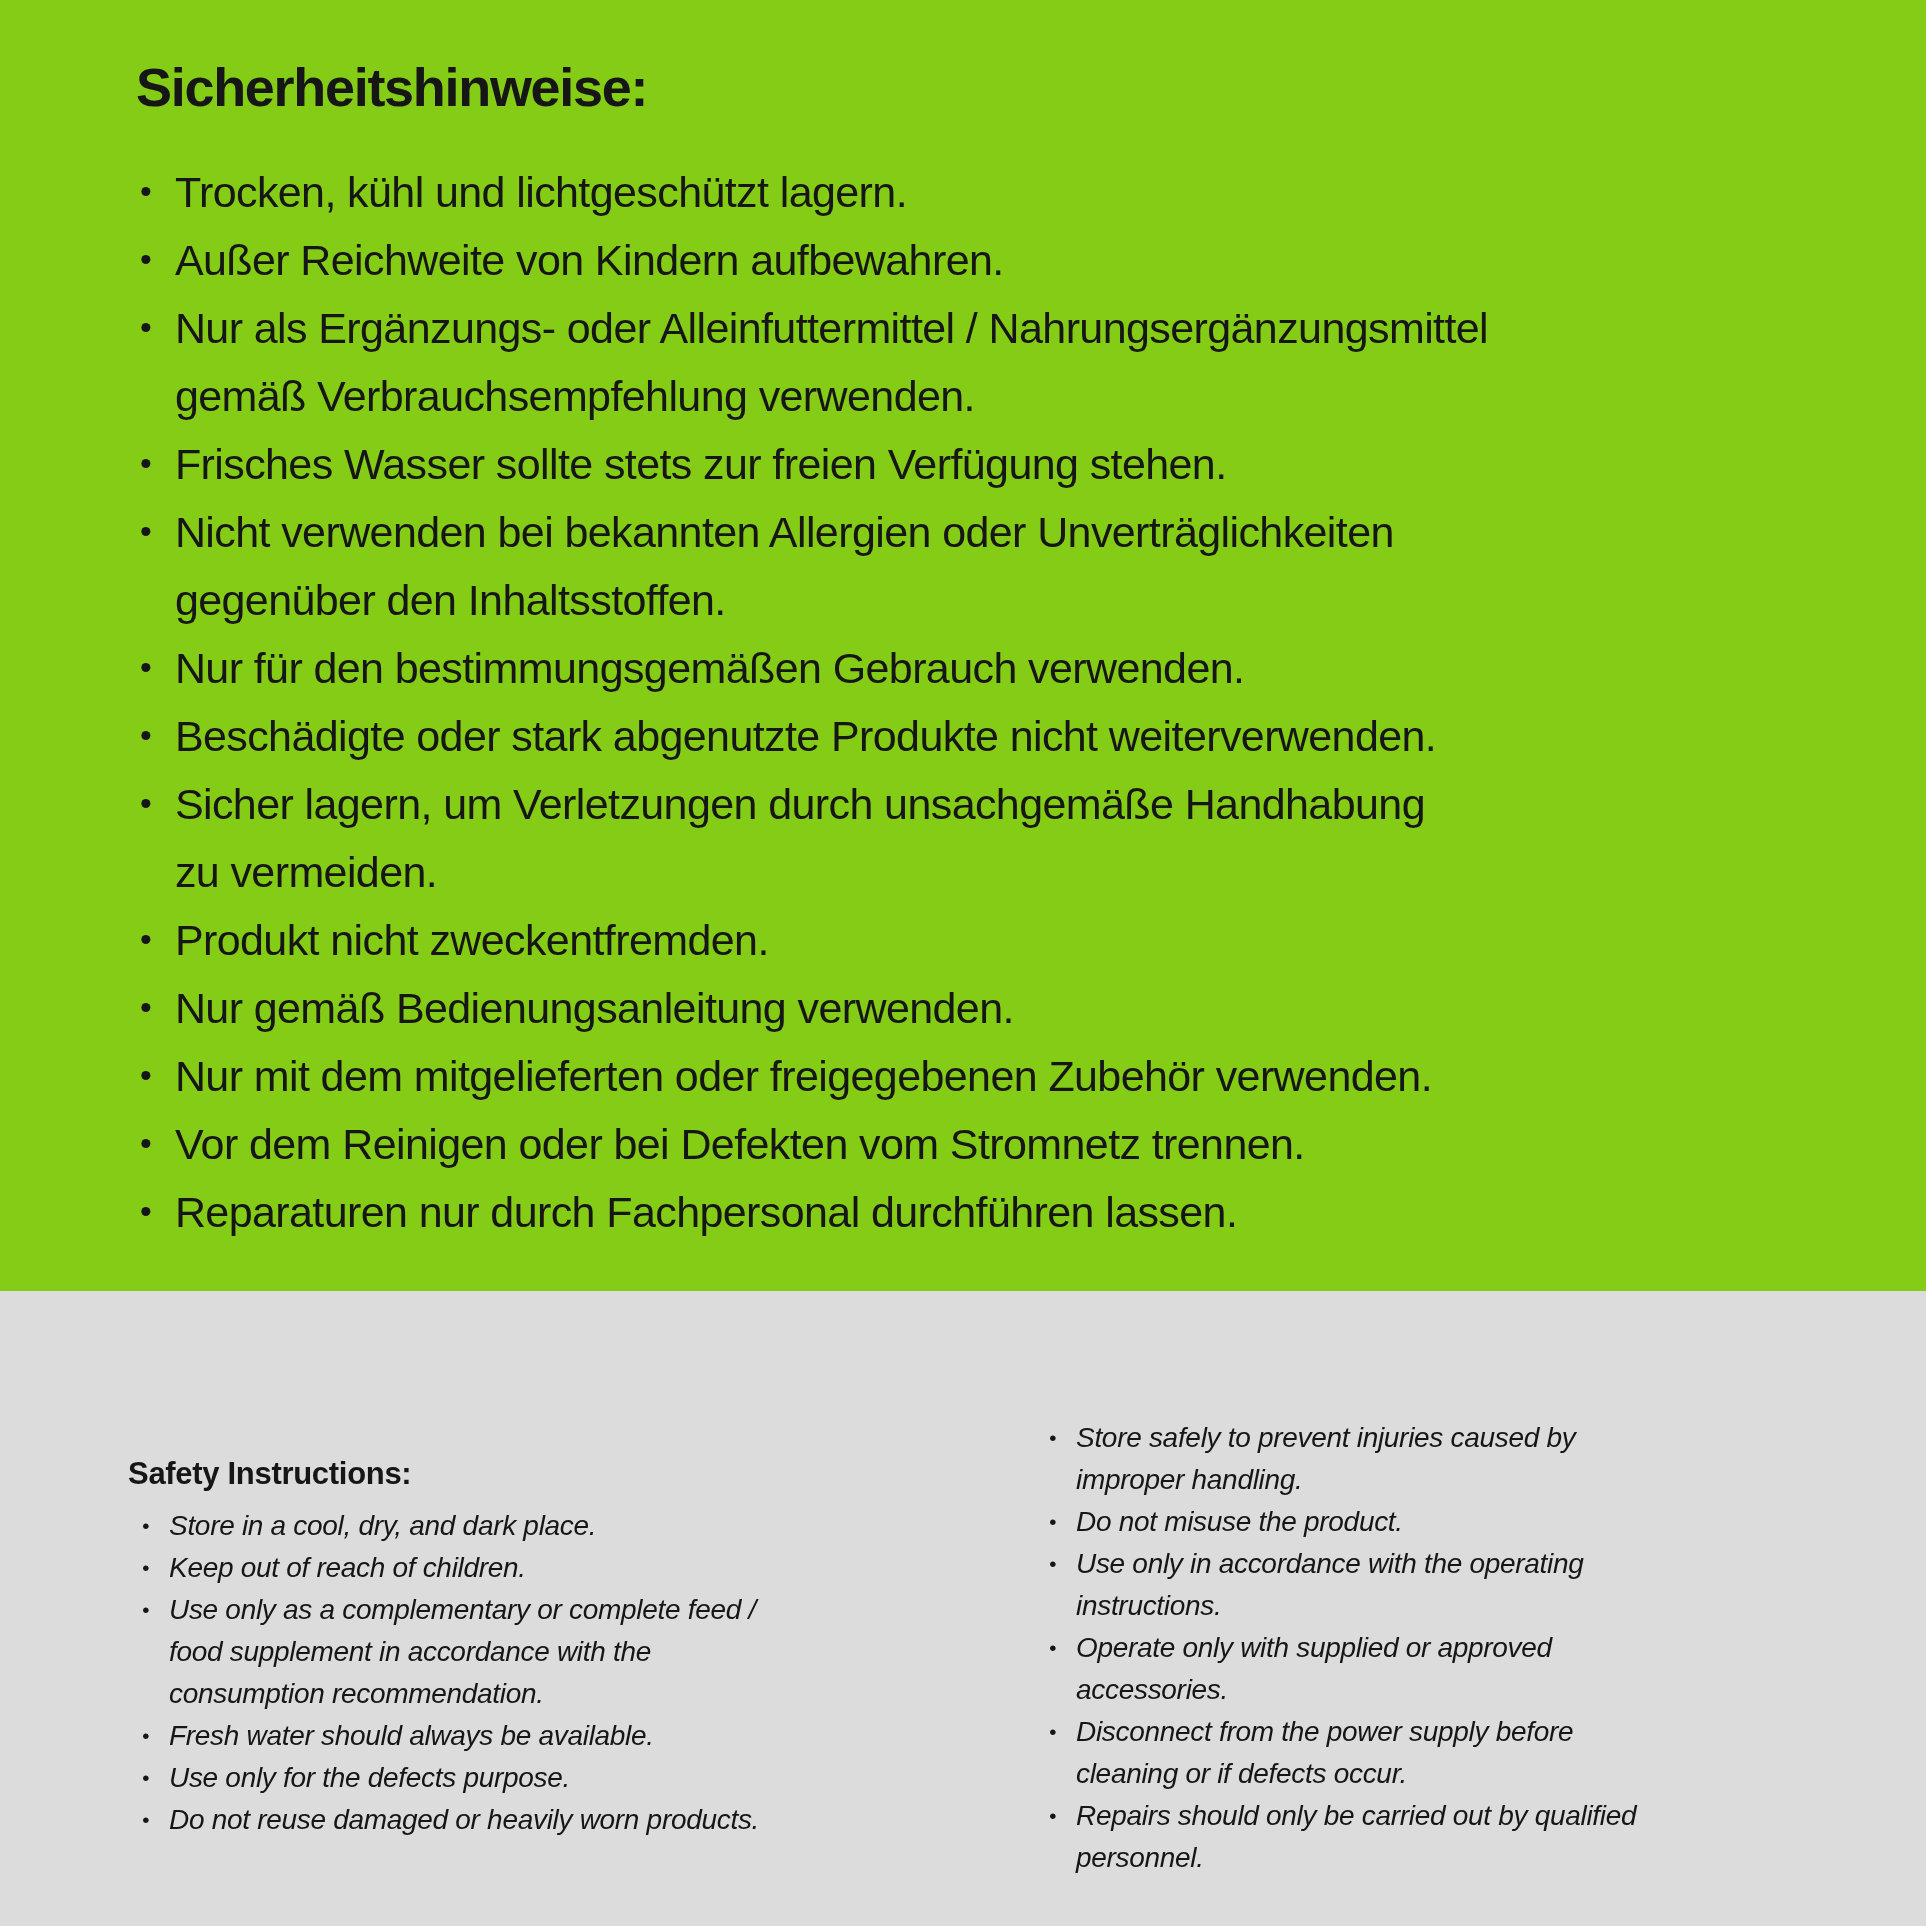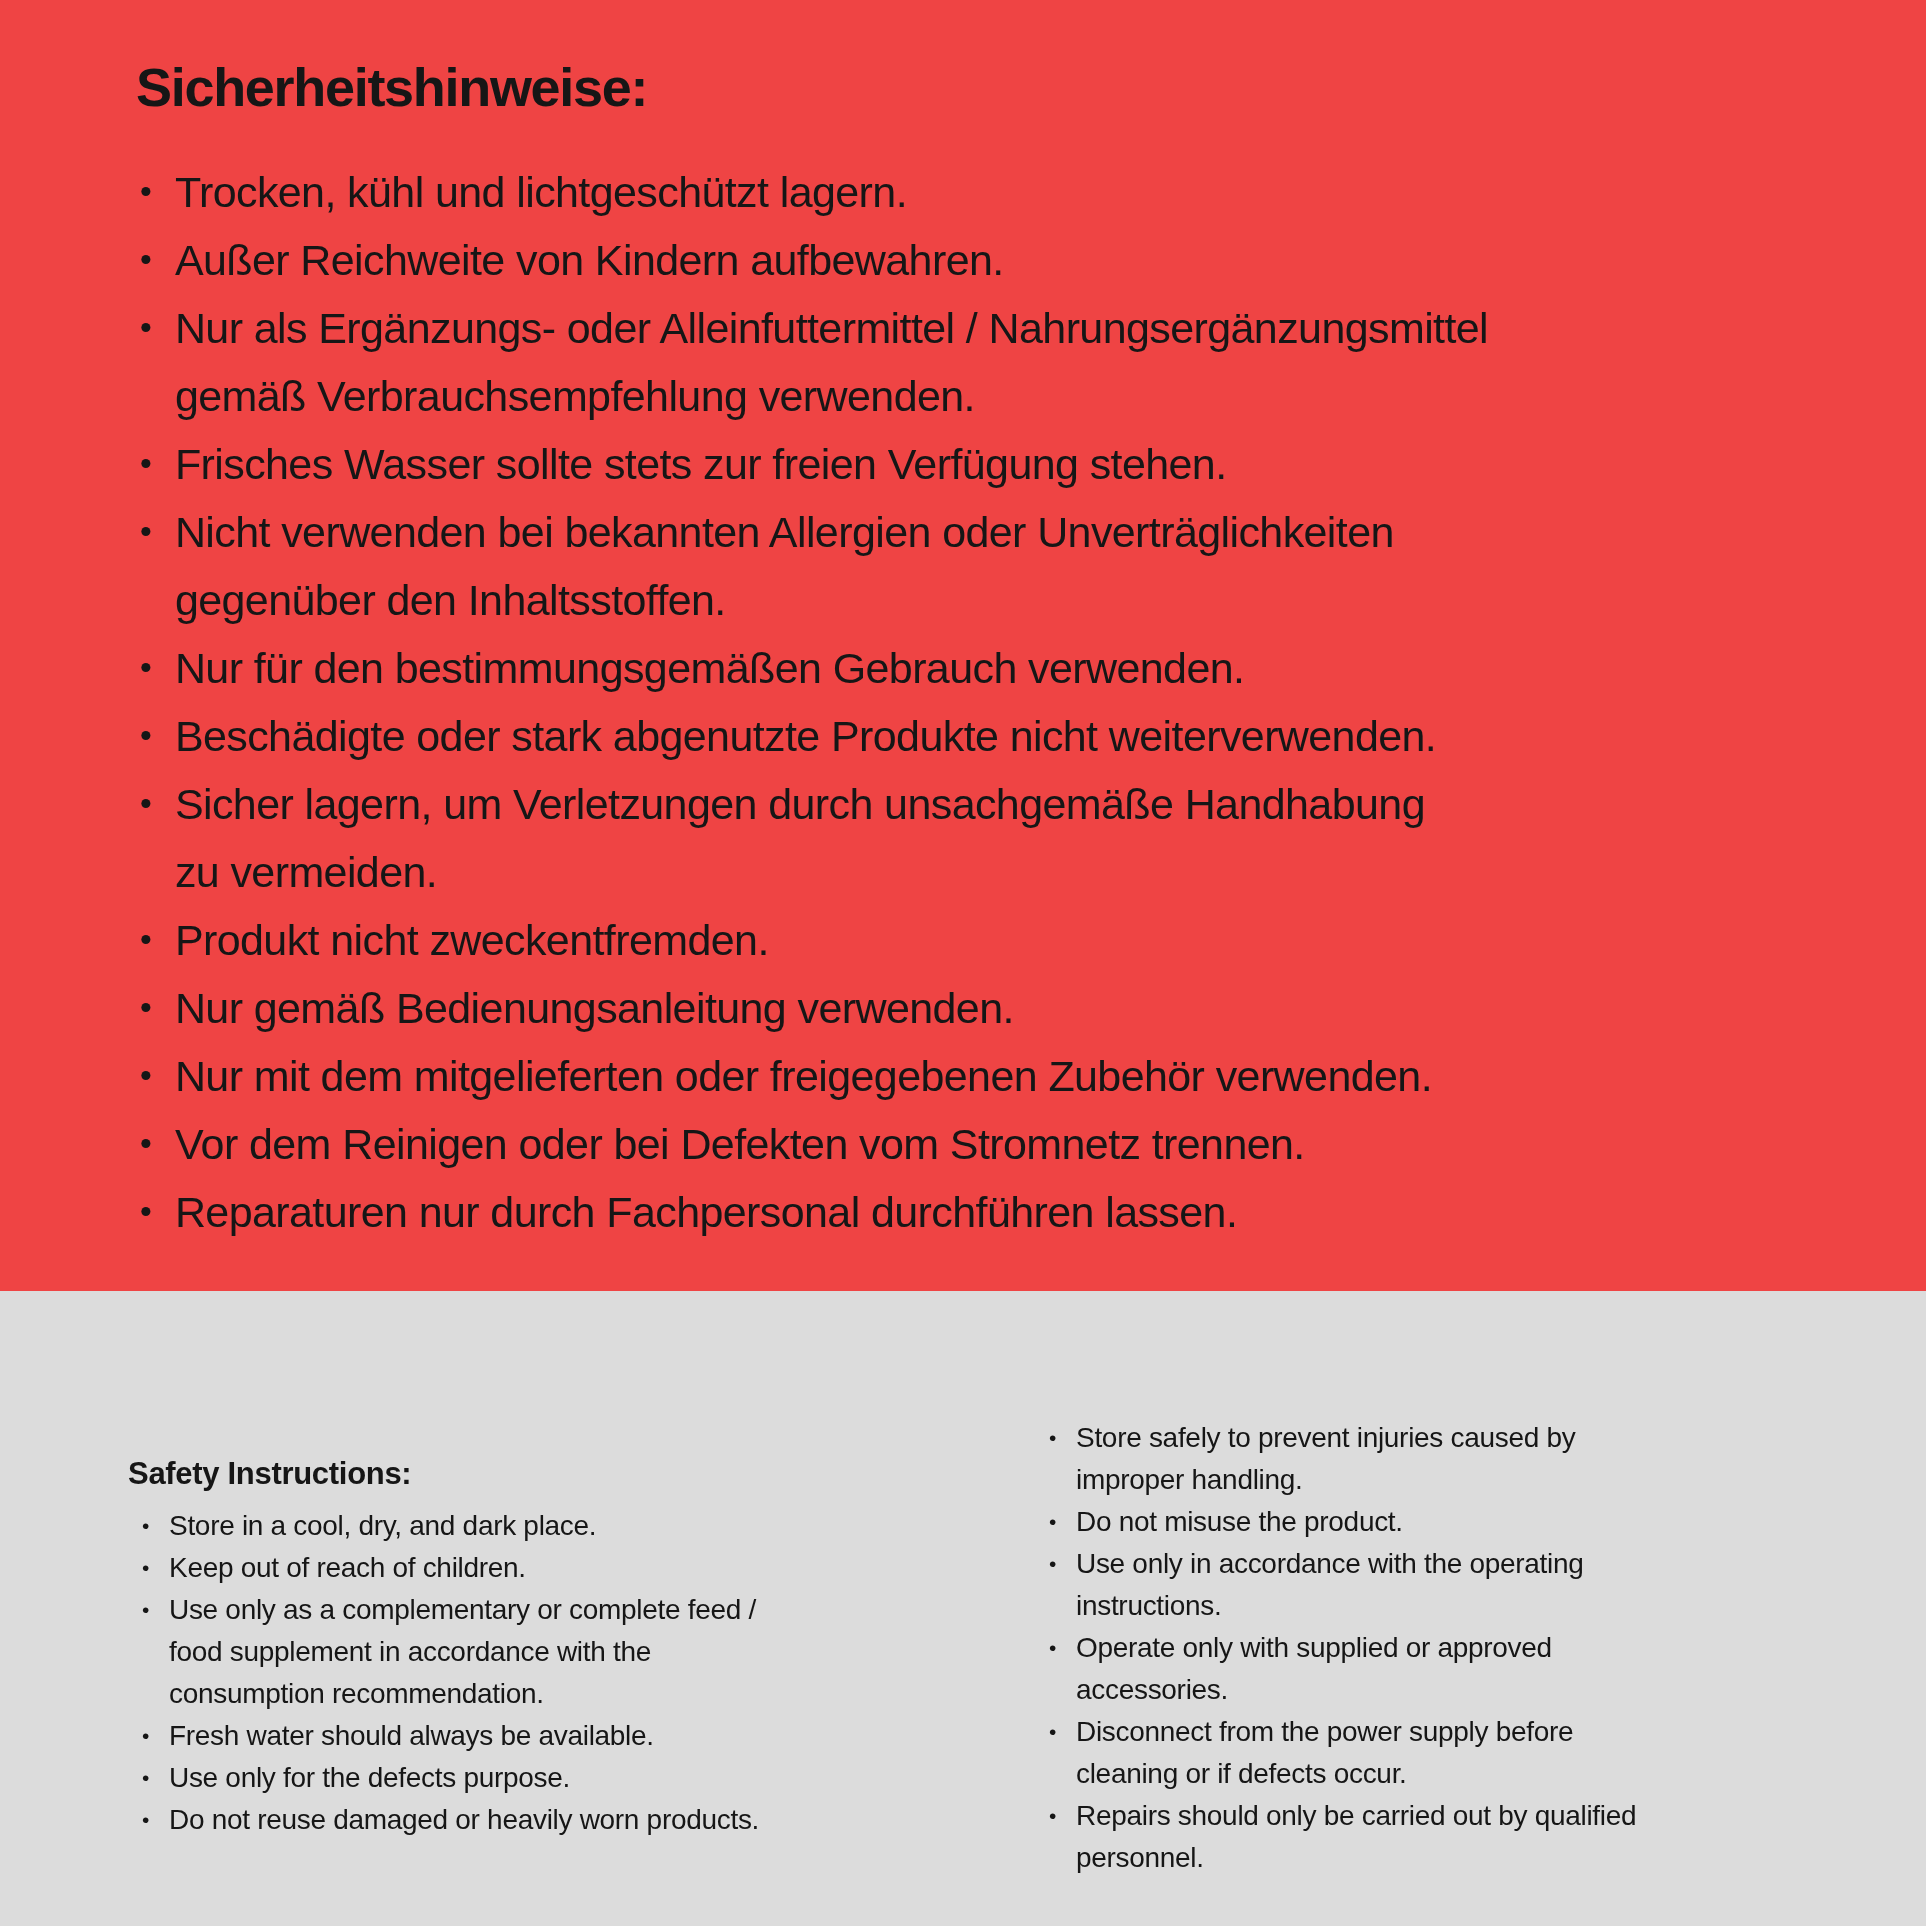--- a/index.html
+++ b/index.html
@@ -4,21 +4,21 @@
 <style>
   html, body {
     margin: 0;
     padding: 0;
     background: #ffffff;
   }
   .page {
     position: relative;
     width: 1926px;
     height: 1926px;
-    background: #ef4444;
+    background: #84cc16;
     color: #161616;
     font-family: "Liberation Sans", sans-serif;
     overflow: hidden;
   }
   
   .de-section {
     position: absolute;
     top: 0; left: 0;
     width: 1926px;
     box-sizing: border-box;
@@ -81,20 +81,21 @@
     list-style: none;
     font-size: 28px;
     letter-spacing: -0.3px;
     line-height: 42px;
     white-space: nowrap;
   }
   .en-col-left .en-list { margin-left: 14px; }
   .en-list li {
     position: relative;
     padding-left: 27px;
+    font-style: italic;
   }
   .en-list li::before {
     content: "\2022";
     position: absolute;
     left: 0;
     top: 0;
     font-size: 0.75em;
     line-height: 42px;
   }
 </style>

